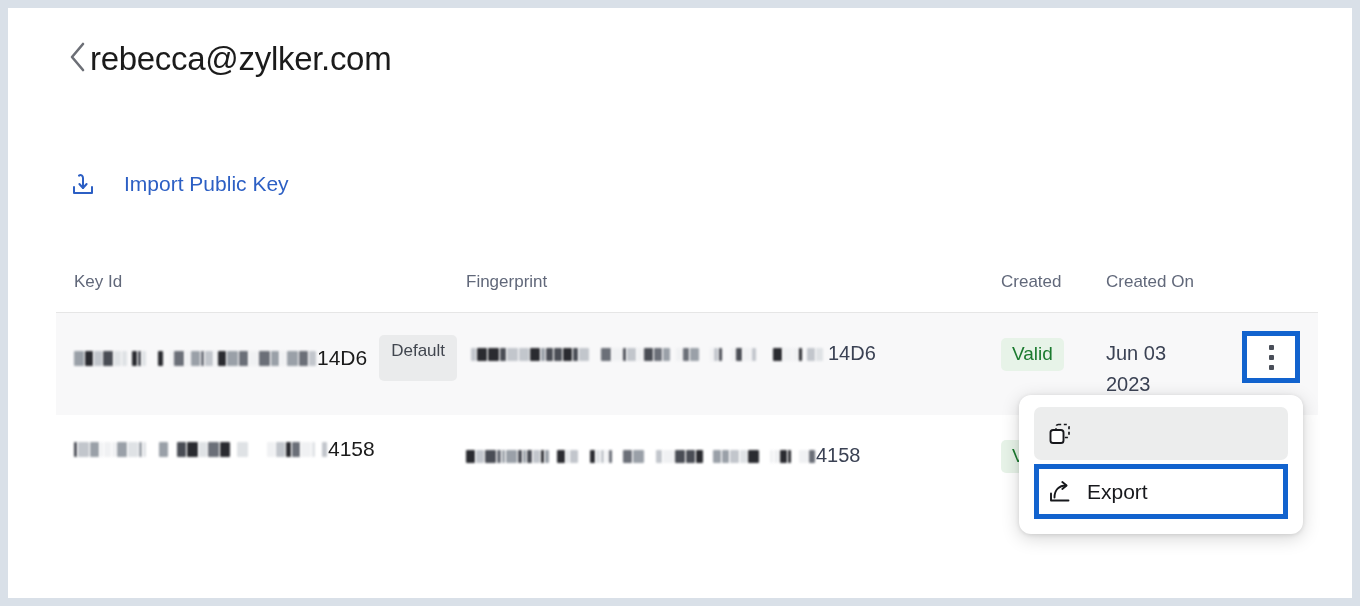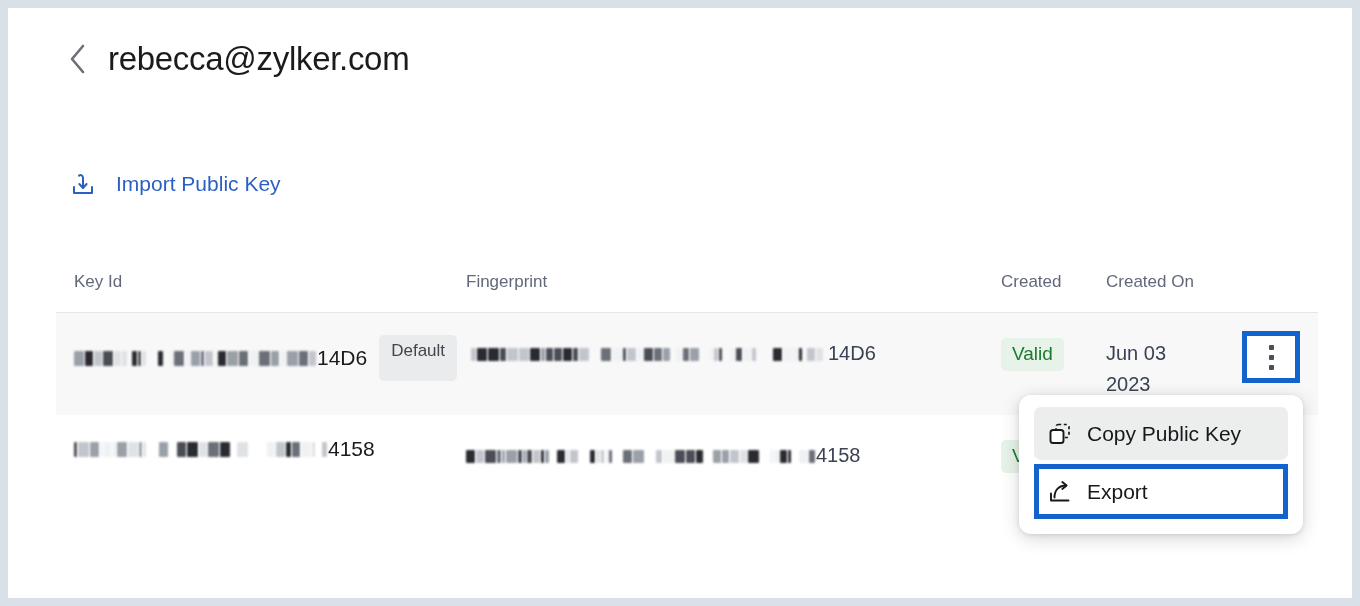--- a/index.html
+++ b/index.html
@@ -21,22 +21,20 @@
     background: #ffffff;
     overflow: hidden;
   }
 
   
   .page-header {
     position: absolute;
     left: 58px;
     top: 32px;
     display: flex;
-    align-items: center;
-    gap: 18px;
   }
   .back-chevron {
     width: 24px;
     height: 34px;
     display: flex;
     align-items: center;
     justify-content: center;
     cursor: pointer;
   }
   .back-chevron svg { display: block; }
@@ -48,21 +46,21 @@
     white-space: nowrap;
   }
 
   
   .import-link {
     position: absolute;
     left: 62px;
     top: 163px;
     display: flex;
     align-items: center;
-    gap: 20px;
+    gap: 28px;
     cursor: pointer;
     user-select: none;
   }
   .import-icon { width: 26px; height: 26px; display: block; }
   .import-label {
     font-size: 21px;
     color: #2c5fc4;
     white-space: nowrap;
   }
 
@@ -322,21 +320,20 @@
   </div>
 
   <div class="dropdown-menu">
     <div class="menu-item is-hovered">
       <span class="menu-icon">
         <svg width="26" height="26" viewBox="0 0 26 26" fill="none">
           <rect x="9" y="3.5" width="13" height="13" rx="2.2" stroke="#17181c" stroke-width="1.7" stroke-dasharray="3 2.6"></rect>
           <rect x="3.5" y="9" width="13" height="13" rx="2.6" fill="#ffffff" stroke="#17181c" stroke-width="1.9"></rect>
         </svg>
       </span>
-      <span>Copy Public Key</span>
     </div>
     <div class="menu-item is-focused">
       <span class="menu-icon">
         <svg width="26" height="26" viewBox="0 0 26 26" fill="none">
           <path d="M4 14.5 V21.5 H21.5" stroke="#17181c" stroke-width="1.9" stroke-linecap="round" stroke-linejoin="round"></path>
           <path d="M7.5 18.5 C7.5 11 12 6.5 19 6.5" stroke="#17181c" stroke-width="1.9" stroke-linecap="round" stroke-linejoin="round"></path>
           <path d="M15.3 3 L19.6 6.5 L15.3 10" stroke="#17181c" stroke-width="1.9" stroke-linecap="round" stroke-linejoin="round"></path>
         </svg>
       </span>
       <span>Export</span>

